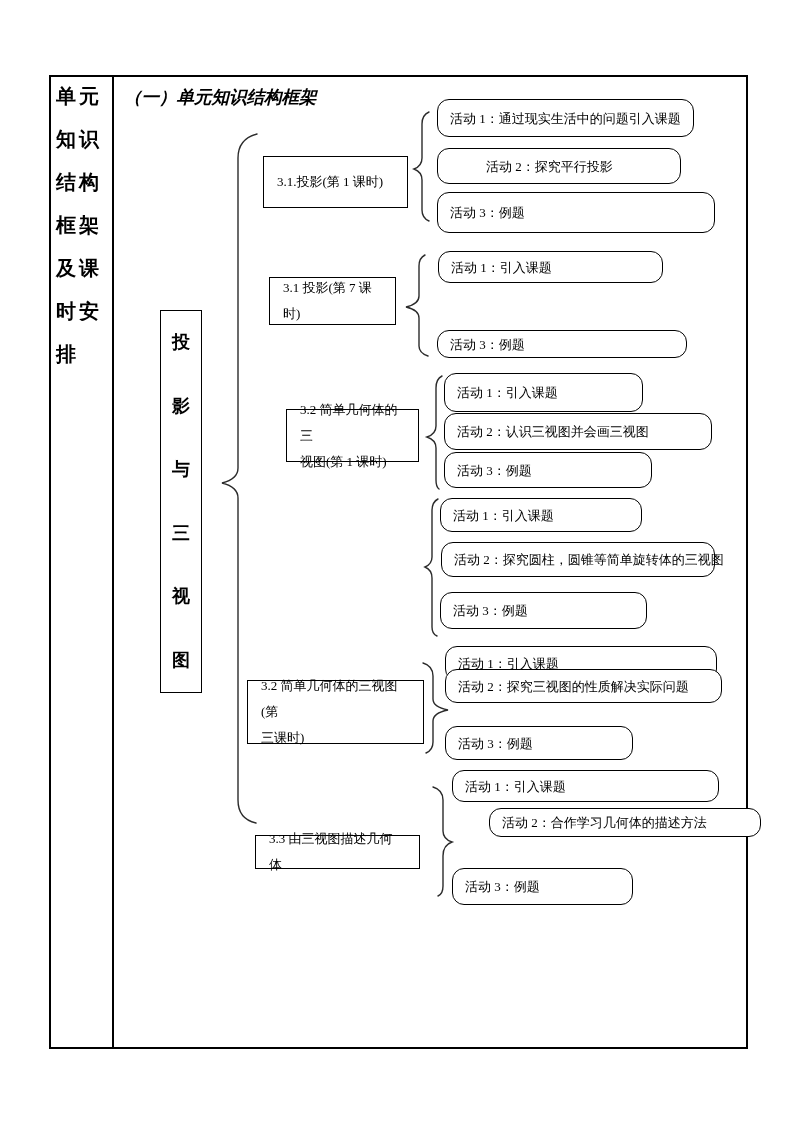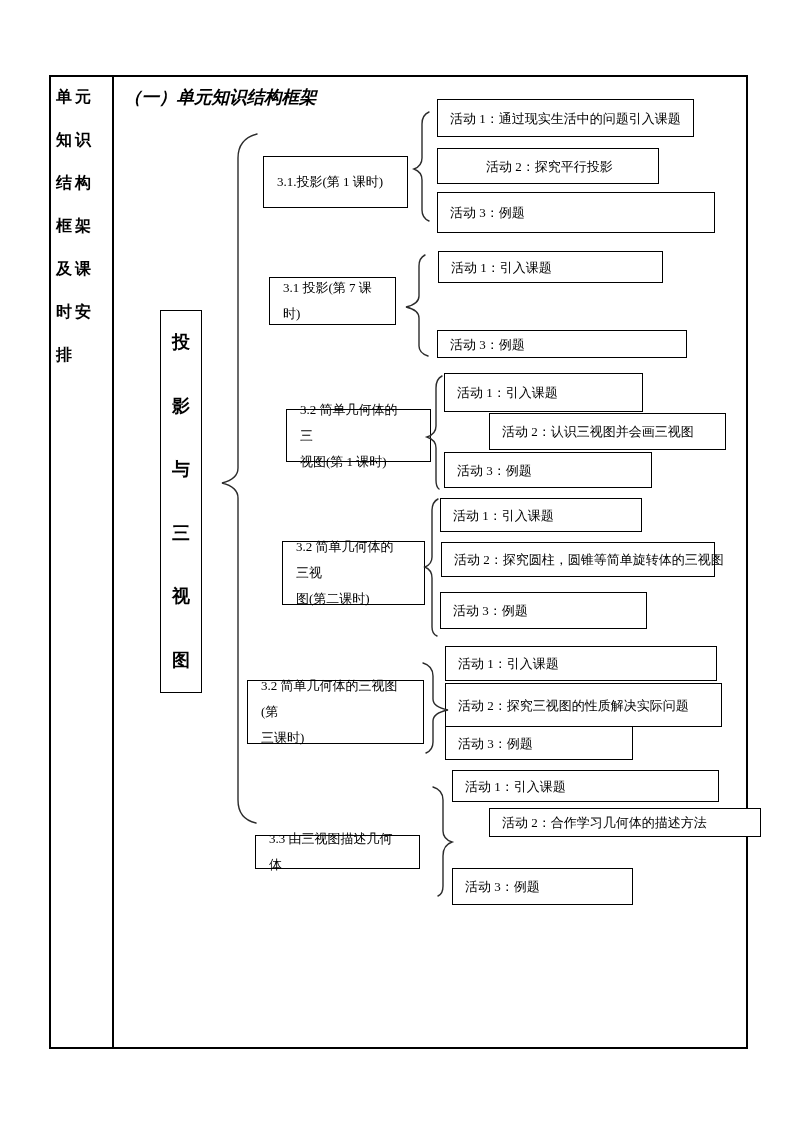--- a/index.html
+++ b/index.html
@@ -17,21 +17,21 @@
     border: 2px solid #000; box-sizing: border-box;
   }
   .col-divider {
     position: absolute; left: 112px; top: 75px;
     width: 2px; height: 974px; background: #000;
   }
 
   .sidebar {
     position: absolute; left: 56px; top: 75px; width: 52px;
     font-family: "Liberation Sans", "DejaVu Sans", sans-serif;
-    font-weight: bold; font-size: 16px;
+    font-weight: bold; font-size: 20px;
   }
   .sidebar .vline { height: 43px; line-height: 43px; letter-spacing: 3px; white-space: nowrap; }
 
   .doc-title {
     position: absolute; left: 124px; top: 86px;
     font-family: "Liberation Sans", "DejaVu Sans", sans-serif;
     font-weight: bold; font-size: 17.5px; line-height: 22px; white-space: nowrap; font-style: italic;
   }
 
   .box {
@@ -47,20 +47,21 @@
     display: flex; align-items: center;
     font-size: 13px; line-height: 26px;
     padding-left: 13px; padding-right: 20px;
     white-space: pre-line;
   }
   .activity-box {
     display: flex; align-items: center;
     font-size: 13px; line-height: 17px;
     padding-left: 12px; padding-right: 4px;
     white-space: nowrap;
+    border-radius: 12px;
   }
 
   svg.connectors {
     position: absolute; left: 0; top: 0;
     width: 794px; height: 1123px; pointer-events: none;
   }
   svg.connectors path {
     fill: none; stroke: #2b2b2b; stroke-width: 1.4; stroke-linecap: round;
   }
 </style>
@@ -86,45 +87,43 @@
 
   <div class="box root-box" style="left:160px; top:310px; width:42px; height:383px;">投
 影
 与
 三
 视
 图</div>
 
   <div class="box node-box" style="left:263px; top:156px; width:145px; height:52px;">3.1.投影(第 1 课时)</div>
   <div class="box node-box" style="left:269px; top:277px; width:127px; height:48px;">3.1 投影(第 7 课时)</div>
-  <div class="box node-box" style="left:286px; top:409px; width:145px; height:53px;">3.2 简单几何体的三
+  <div class="box node-box" style="left:286px; top:409px; width:133px; height:53px;">3.2 简单几何体的三
 视图(第 1 课时)</div>
-  <div class="box node-box" style="left:282px; top:541px; width:143px; height:64px;">3.2 简单几何体的三视
-图(第二课时)</div>
   <div class="box node-box" style="left:247px; top:680px; width:177px; height:64px;">3.2 简单几何体的三视图(第
 三课时)</div>
   <div class="box node-box" style="left:255px; top:818px; width:165px; height:34px;margin-top:17px;">3.3 由三视图描述几何体</div>
 
   <div class="box activity-box" style="left:437px; top:99px;  width:257px; height:38px;">活动 1：通过现实生活中的问题引入课题</div>
-  <div class="box activity-box" style="left:437px; top:148px; width:222px; height:36px;padding-left:48px;">活动 2：探究平行投影</div>
+  <div class="box activity-box" style="left:437px; top:148px; width:244px; height:36px;padding-left:48px;">活动 2：探究平行投影</div>
   <div class="box activity-box" style="left:437px; top:192px; width:278px; height:41px;">活动 3：例题</div>
 
   <div class="box activity-box" style="left:438px; top:251px; width:225px; height:32px;">活动 1：引入课题</div>
   <div class="box activity-box" style="left:437px; top:330px; width:250px; height:28px;">活动 3：例题</div>
 
   <div class="box activity-box" style="left:444px; top:373px; width:199px; height:39px;">活动 1：引入课题</div>
-  <div class="box activity-box" style="left:444px; top:413px; width:237px; height:37px;margin-left:45px;">活动 2：认识三视图并会画三视图</div>
+  <div class="box activity-box" style="left:444px; top:413px; width:268px; height:37px;">活动 2：认识三视图并会画三视图</div>
   <div class="box activity-box" style="left:444px; top:452px; width:208px; height:36px;">活动 3：例题</div>
 
   <div class="box activity-box" style="left:440px; top:498px; width:202px; height:34px;">活动 1：引入课题</div>
   <div class="box activity-box" style="left:441px; top:542px; width:274px; height:35px;">活动 2：探究圆柱，圆锥等简单旋转体的三视图</div>
   <div class="box activity-box" style="left:440px; top:592px; width:207px; height:37px;">活动 3：例题</div>
 
   <div class="box activity-box" style="left:445px; top:646px; width:272px; height:35px;">活动 1：引入课题</div>
-  <div class="box activity-box" style="left:445px; top:683px; width:277px; height:44px;">活动 2：探究三视图的性质解决实际问题</div>
+  <div class="box activity-box" style="left:445px; top:669px; width:277px; height:34px;">活动 2：探究三视图的性质解决实际问题</div>
   <div class="box activity-box" style="left:445px; top:726px; width:188px; height:34px;">活动 3：例题</div>
 
   <div class="box activity-box" style="left:452px; top:770px; width:267px; height:32px;">活动 1：引入课题</div>
   <div class="box activity-box" style="left:472px; top:808px; width:272px; height:29px;margin-left:17px;">活动 2：合作学习几何体的描述方法</div>
   <div class="box activity-box" style="left:452px; top:868px; width:181px; height:37px;">活动 3：例题</div>
 
   <svg class="connectors" viewBox="0 0 794 1123">
     <path d="M257,134 Q238,139 238,158 L238,468 Q238,479 222,483 Q238,487 238,498 L238,800 Q238,819 256,823"></path>
     <path d="M429,112 Q422,115 422,124 L422,158 Q422,166 414,169 Q422,172 422,180 L422,210 Q422,218 429,221"></path>
     <path d="M425,255 Q419,258 419,266 L419,296 Q419,304 406,307 Q419,310 419,318 L419,346 Q419,353 428,356"></path>

